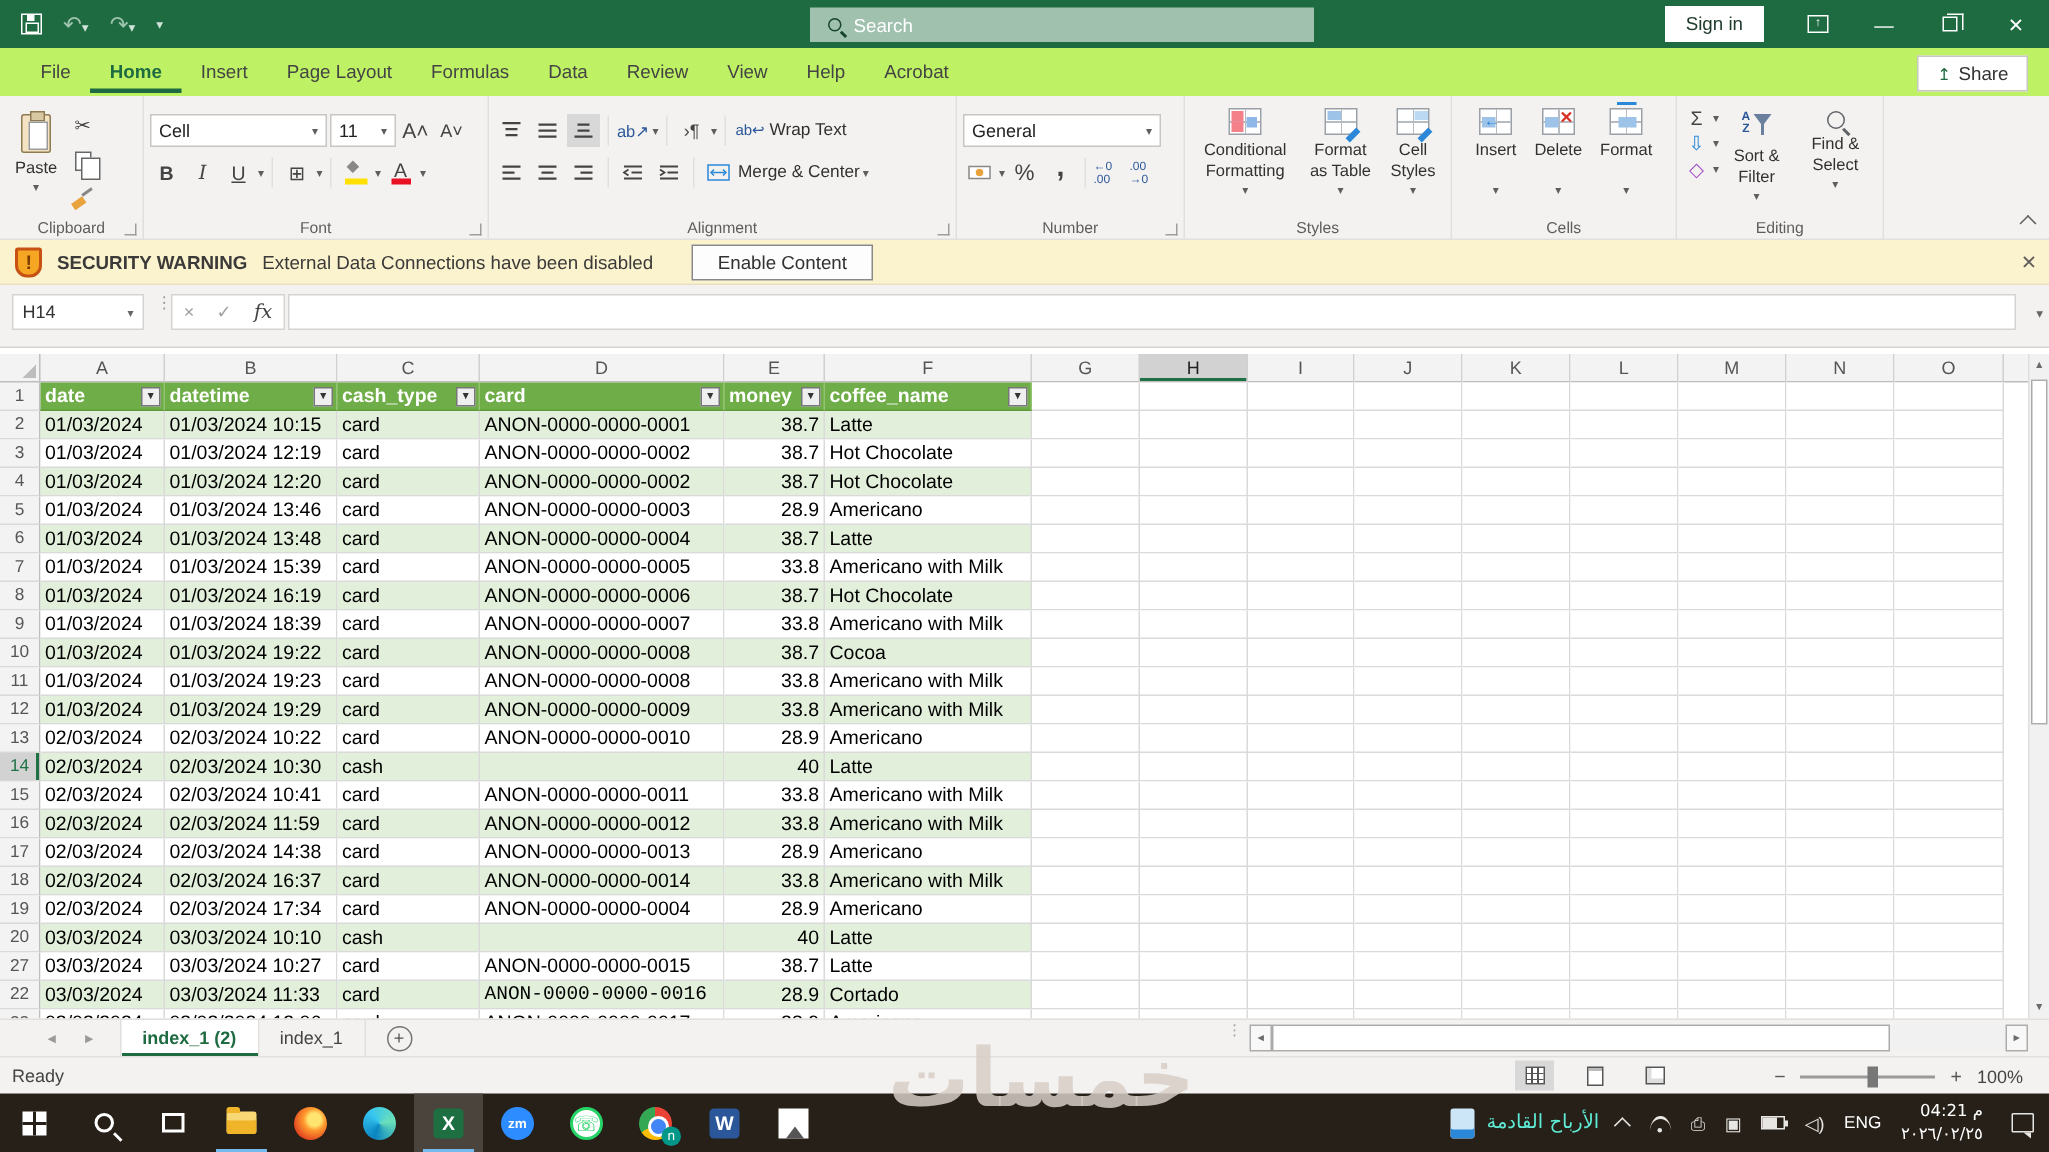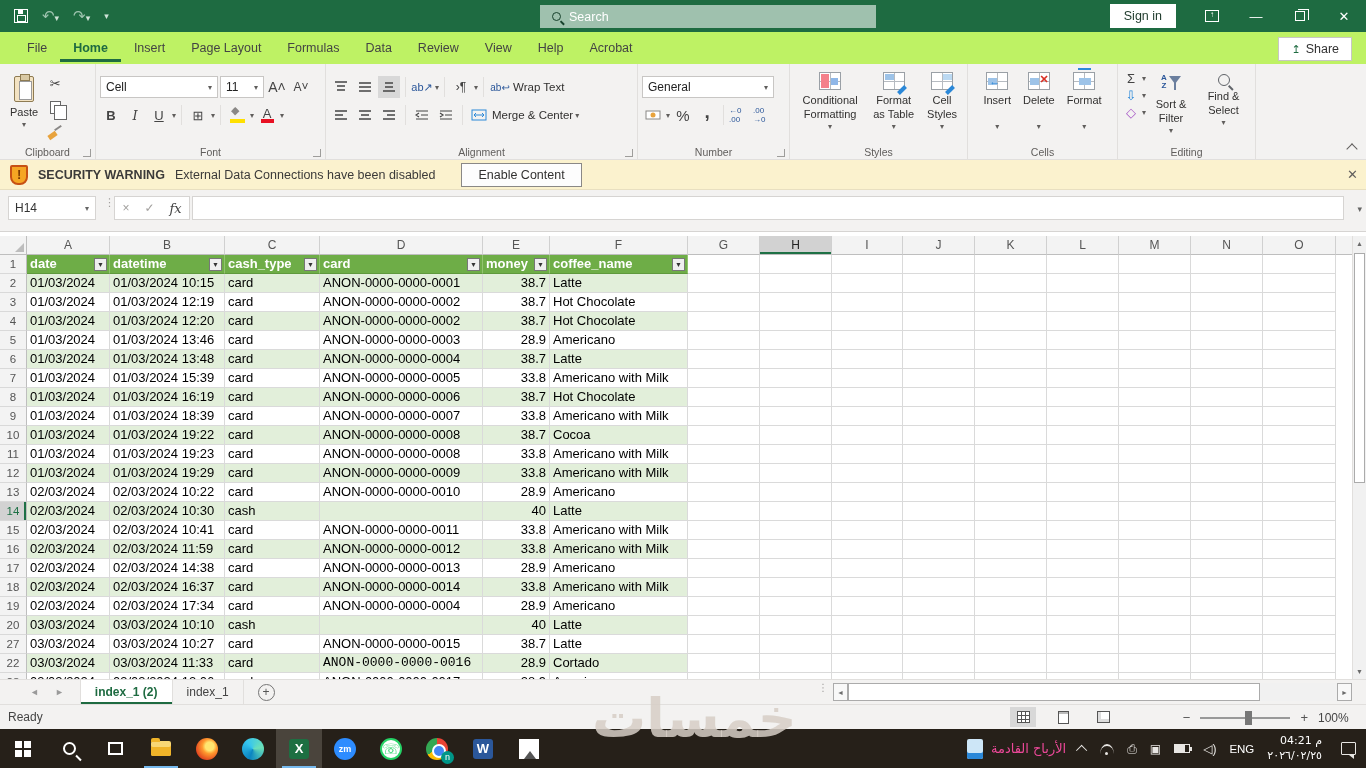--- a/index.html
+++ b/index.html
@@ -168,21 +168,21 @@
   .wa-ic { width:22px; height:22px; border-radius:50%; background:#fff; color:#25D366; font-size:14px; display:flex; align-items:center; justify-content:center; border:2px solid #25D366; }
   .chrome-ic { width:22px; height:22px; border-radius:50%; background:conic-gradient(#EA4335 0 33%, #FBBC05 33% 66%, #34A853 66% 100%); position:relative; }
   .chrome-ic::after { content:""; position:absolute; left:6px; top:6px; width:10px; height:10px; border-radius:50%; background:#4285F4; border:2px solid #fff; }
   .chrome-badge { position:absolute; right:6px; bottom:4px; width:13px; height:13px; border-radius:50%; background:#009688; color:#fff; font-size:9px; line-height:13px; text-align:center; }
   .word-ic { width:20px; height:20px; background:#2B579A; border-radius:3px; color:#fff; font-weight:bold; font-size:13px; display:flex; align-items:center; justify-content:center; }
   .photo-ic { width:20px; height:20px; background:#fff; position:relative; overflow:hidden; }
   .photo-ic::after { content:""; position:absolute; bottom:-4px; left:2px; border-left:9px solid transparent; border-right:9px solid transparent; border-bottom:12px solid #555; }
   .tray { position:absolute; right:0; top:0; height:39px; display:flex; align-items:center; gap:13px; padding-right:10px; color:#E8E6E3; }
   .widget { display:flex; align-items:center; gap:8px; }
   .doc-ic { width:16px; height:20px; background:#CDE6F7; border-radius:2px; box-shadow:inset 0 -6px 0 #2B88D8; }
-  .widget-label { font-family:"DejaVu Sans", sans-serif; font-size:13px; color:#ec4899; }
+  .widget-label { font-family:"DejaVu Sans", sans-serif; font-size:13px; color:#5eead4; }
   .chev-up { width:8px; height:8px; border-top:1.5px solid #E8E6E3; border-left:1.5px solid #E8E6E3; transform:rotate(45deg) translateY(2px); }
   .tray-ic { font-size:12px; color:#E8E6E3; }
   .wifi { width:14px; height:10px; border-radius:50% 50% 0 0/100% 100% 0 0; border-top:2px solid #E8E6E3; position:relative; }
   .wifi::after { content:""; position:absolute; left:5px; top:6px; width:3px; height:3px; border-radius:50%; background:#E8E6E3; }
   .battery { width:16px; height:9px; border:1px solid #E8E6E3; position:relative; background:linear-gradient(to right, #E8E6E3 0 70%, transparent 70%); }
   .battery::after { content:""; position:absolute; right:-3px; top:2px; width:2px; height:4px; background:#E8E6E3; }
   .eng { font-size:11.5px; color:#fff; }
   .clock { text-align:right; font-size:11px; color:#fff; line-height:1.3; font-family:"DejaVu Sans", sans-serif; }
   .notif { width:15px; height:13px; border:1.5px solid #E8E6E3; border-radius:1px; position:relative; margin-left:6px; }
   .notif::after { content:""; position:absolute; bottom:-5px; right:1px; border-left:5px solid transparent; border-top:4px solid #E8E6E3; }

